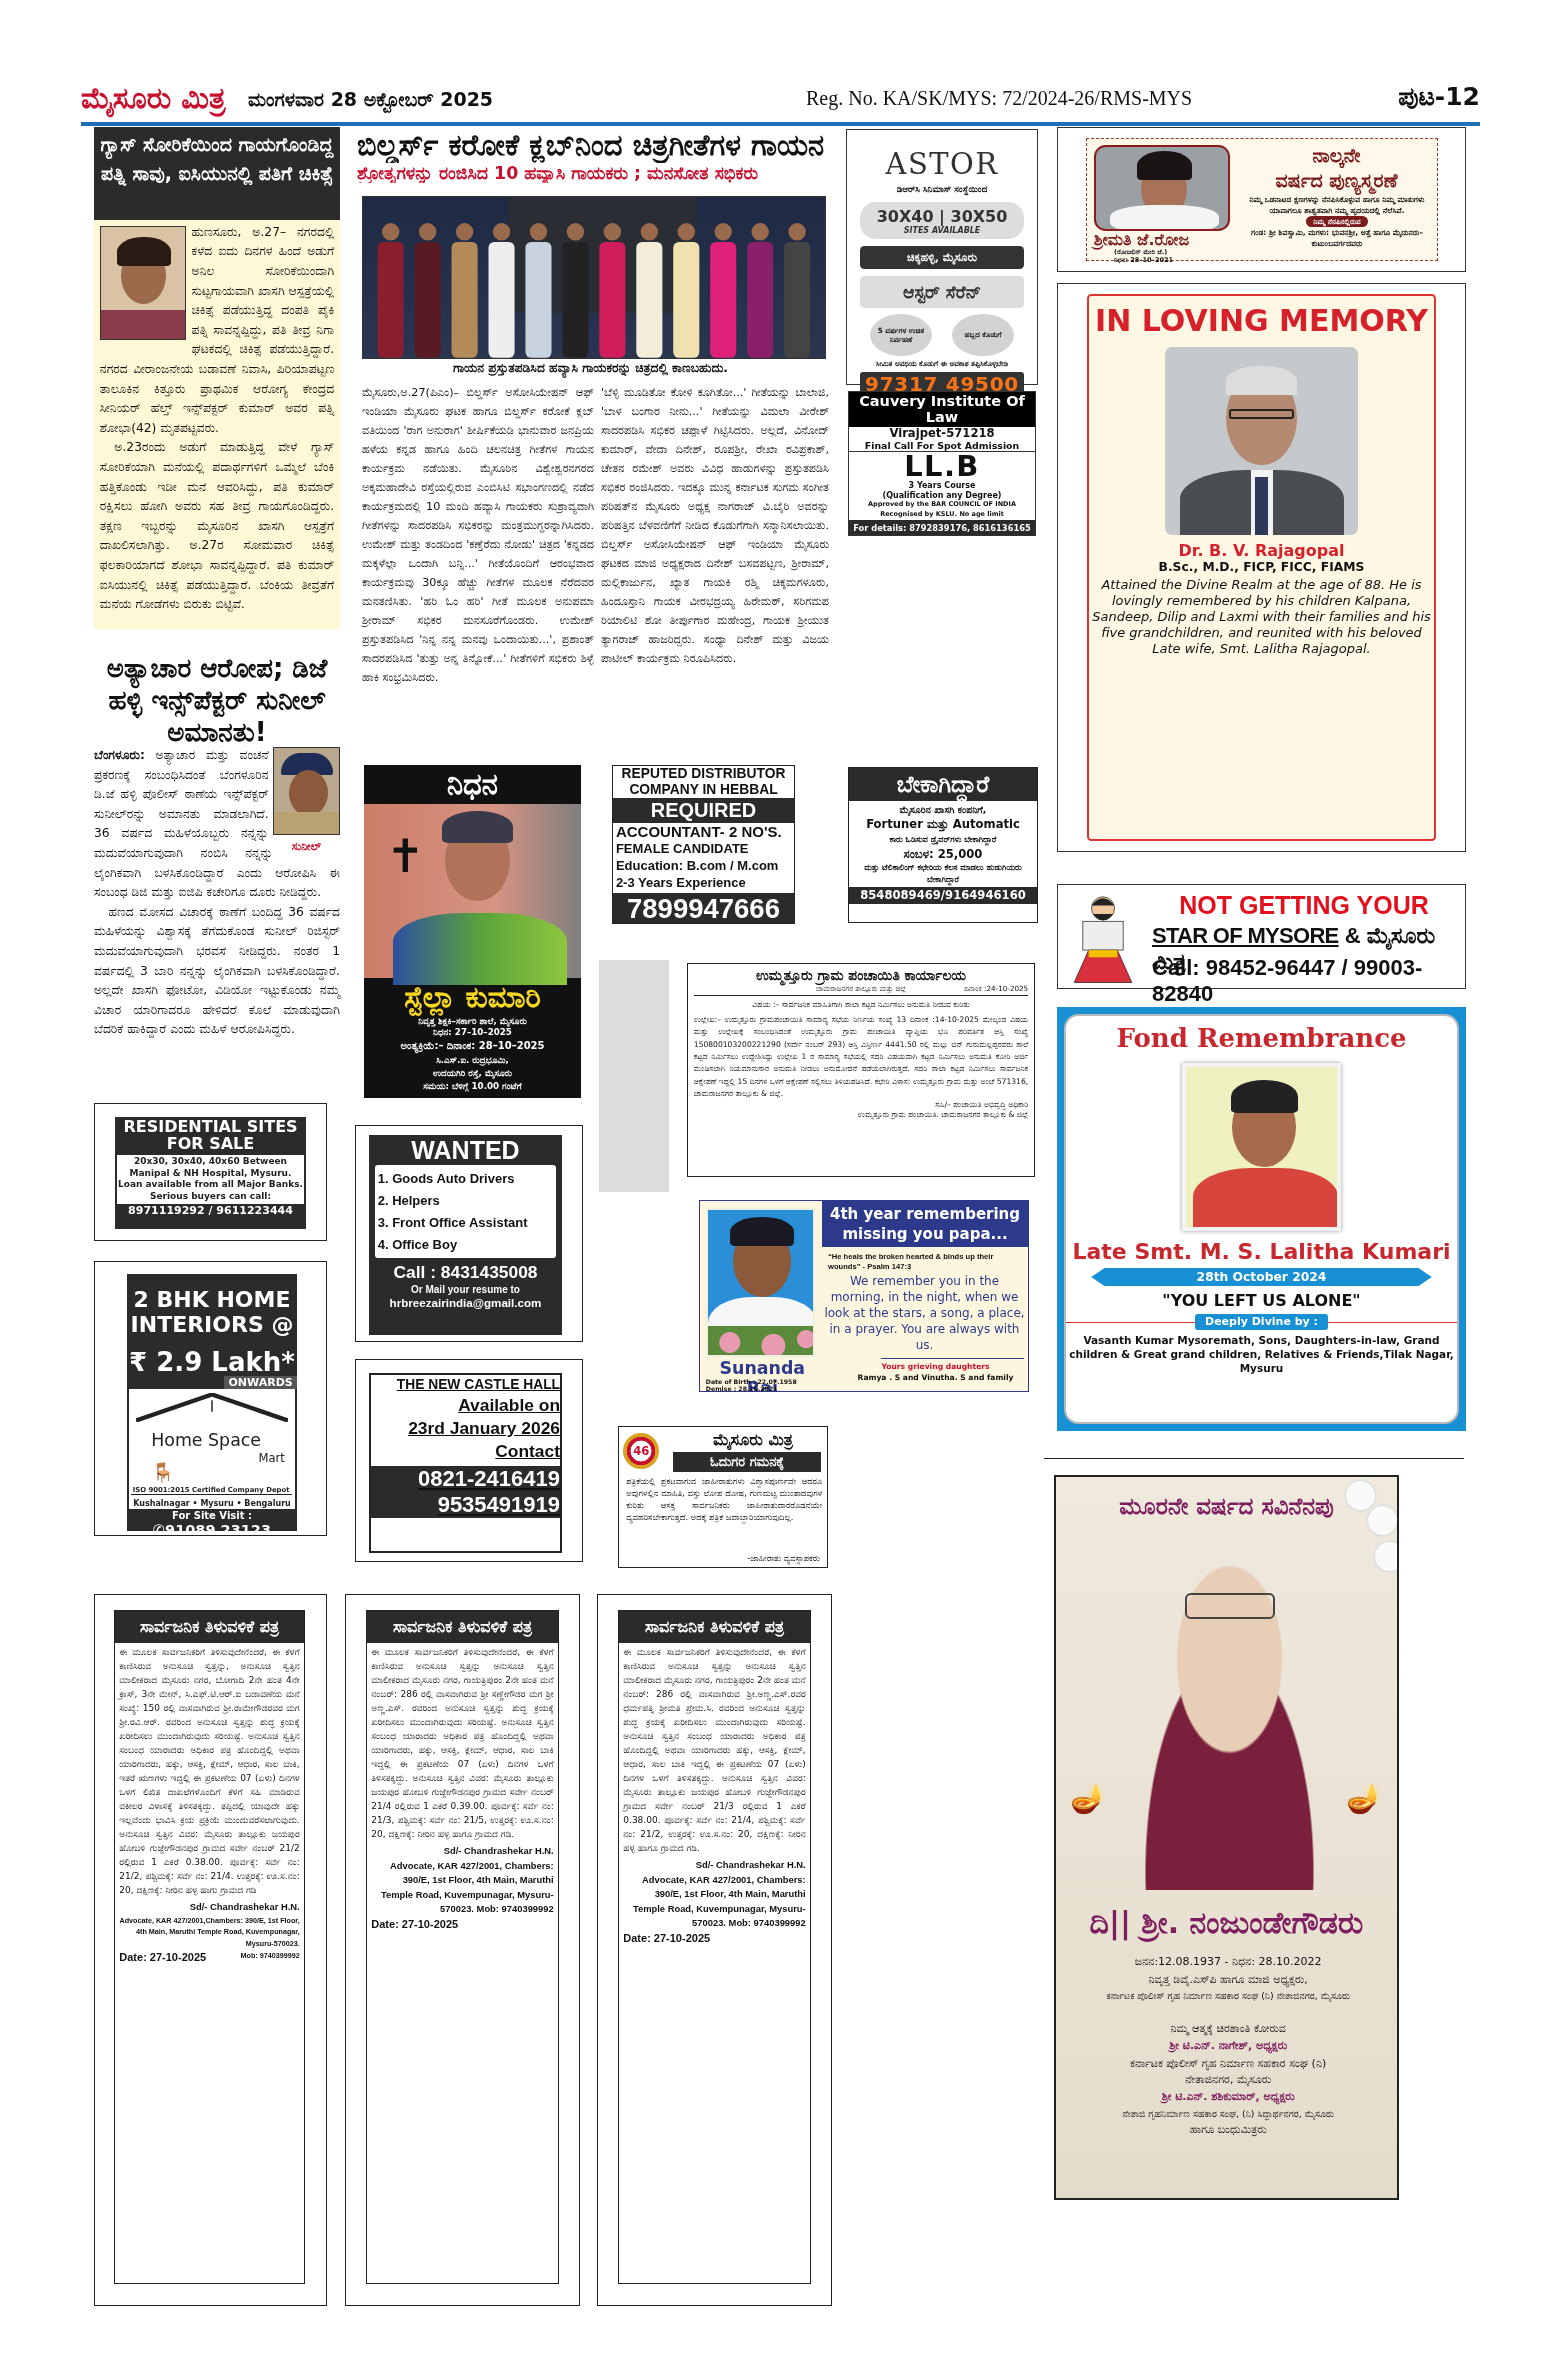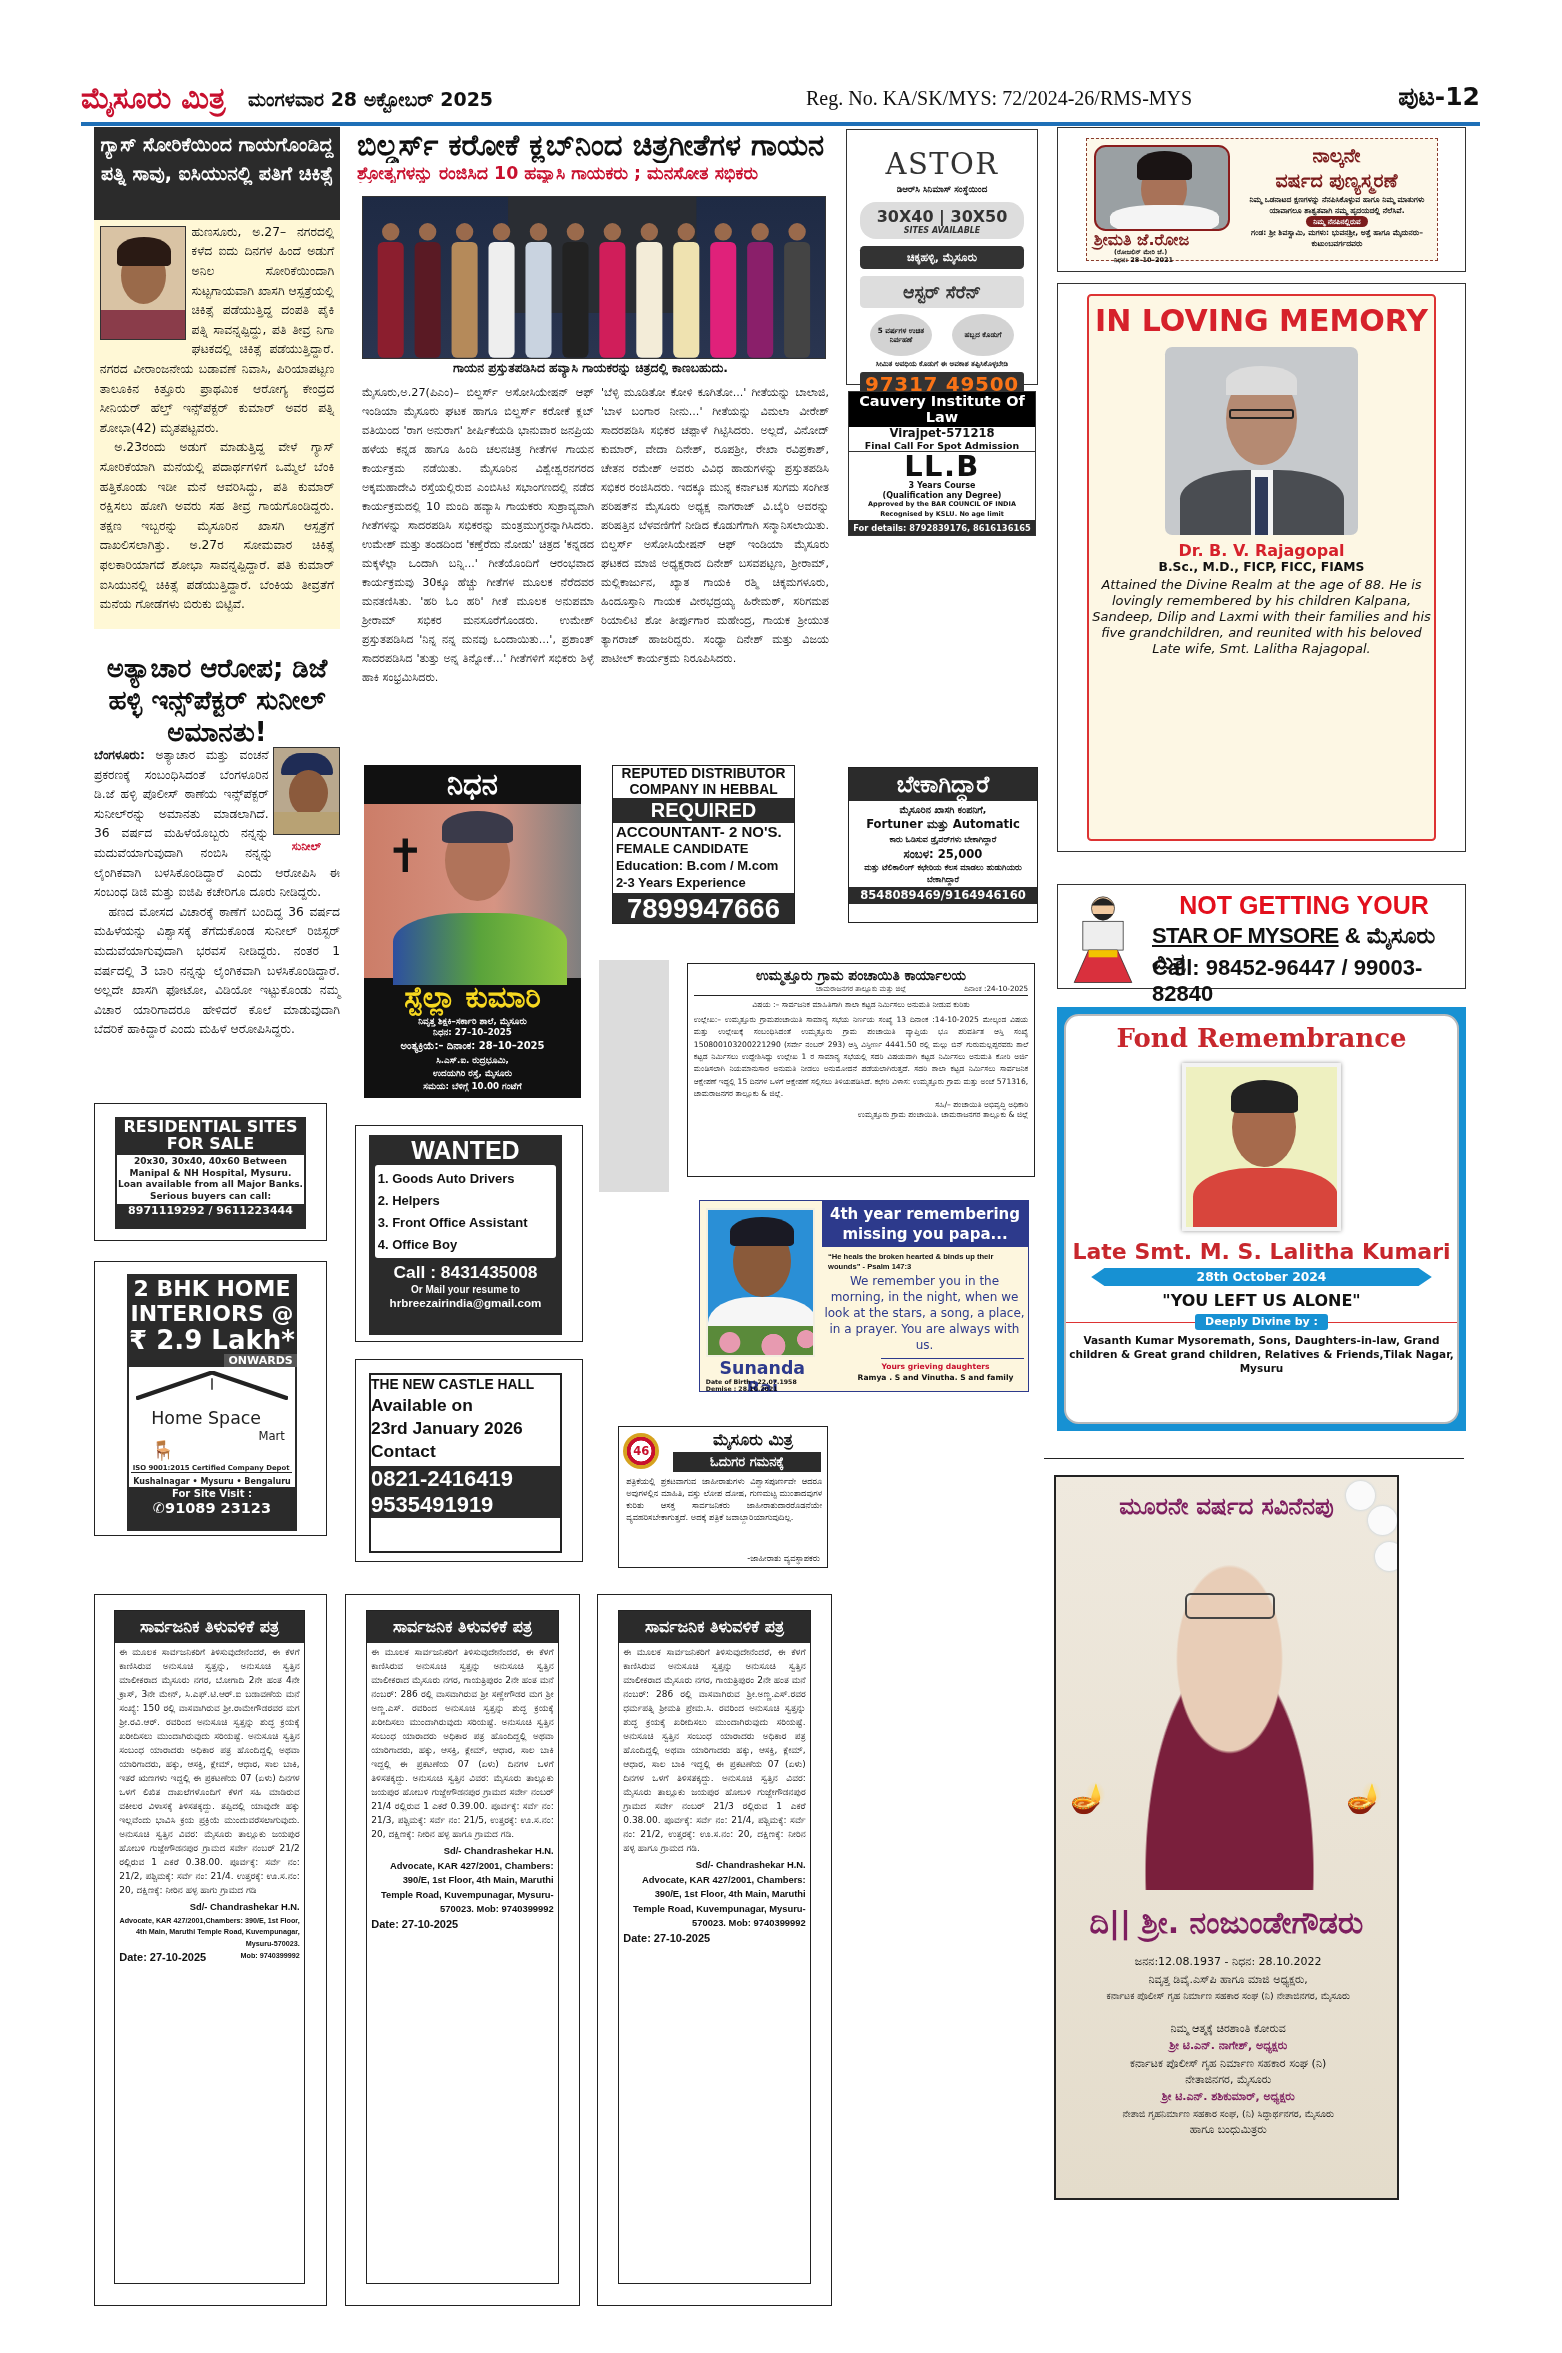--- a/index.html
+++ b/index.html
@@ -146,42 +146,42 @@
 
   
   #resid-wrap { left: 94px; top: 1103px; width: 233px; height: 138px; border: 1.4px solid #222; }
   #resid { position: absolute; left: 20px; top: 13px; width: 191px; height: 112px; background: #2b2b2b; color: #fff; text-align: center; overflow: hidden; }
   #resid .h { font-weight: bold; font-size: 16px; line-height: 16.7px; padding-top: 2.2px; }
   #resid .b { background: #fff; color: #222; margin: 2.2px 2.2px 0; font-weight: bold; font-size: 9px; line-height: 11.6px; padding: 1.4px 0; }
   #resid .ph { font-weight: bold; font-size: 11px; line-height: 14.5px; }
 
   #bhk-wrap { left: 94px; top: 1261px; width: 233px; height: 275px; border: 1.4px solid #222; }
   #bhk { position: absolute; left: 32px; top: 11.6px; width: 170px; height: 257px; background: #2b2b2b; color: #fff; overflow: hidden; text-align: center; }
-  #bhk .h { font-weight: bold; font-size: 22px; line-height: 25px; padding-top: 2px; }
+  #bhk .h { font-weight: bold; font-size: 22px; line-height: 25px; padding-top: 13px; }
   #bhk .on { text-align: right; }
   #bhk .on span { display: inline-block; background: #555; color: #fff; font-weight: bold; font-size: 11px; padding: 0 4.3px; }
   #bhk .w { background: #fff; color: #222; margin: 0 2.2px; height: 109px; position: relative; }
   #bhk .roof { position: absolute; left: 7.2px; top: 4.3px; width: 152px; height: 29px; border-top: 0; }
   #bhk .hs { position: absolute; left: 22px; top: 41px; font-size: 17.4px; }
   #bhk .mart { position: absolute; right: 10px; top: 62px; font-size: 11.6px; }
   #bhk .iso { position: absolute; left: 1.4px; bottom: 2.9px; width: 161px; font-size: 6.9px; font-weight: bold; border-bottom: 1.4px solid #222; }
   #bhk .loc { background: #fff; color: #222; margin: 0 2.2px; font-size: 8px; font-weight: bold; padding: 1.4px 0; }
   #bhk .visit { font-size: 10px; font-weight: bold; line-height: 13px; }
   #bhk .ph { font-size: 14.5px; font-weight: bold; line-height: 17.4px; }
 
   #wanted-wrap { left: 355px; top: 1125px; width: 228px; height: 217px; border: 1.4px solid #222; }
   #wanted { position: absolute; left: 13px; top: 8.7px; width: 193px; height: 200px; background: #2b2b2b; color: #fff; text-align: center; overflow: hidden; font-family: "Liberation Sans", sans-serif; }
   #wanted .h { font-weight: bold; font-size: 25px; line-height: 30px; }
   #wanted ul { list-style: none; background: #fff; color: #111; margin: 0 5.8px; border-radius: 2.9px; text-align: left; padding: 2.9px 2.9px; }
   #wanted li { font-weight: bold; font-size: 13px; line-height: 22px; }
   #wanted .call { font-weight: bold; font-size: 17.4px; line-height: 22px; margin-top: 2.9px; }
   #wanted .m { font-weight: bold; font-size: 10px; line-height: 13px; }
 
   #castle-wrap { left: 355px; top: 1359px; width: 228px; height: 203px; border: 1.4px solid #222; }
-  #castle { position: absolute; left: 13px; top: 13px; width: 193px; height: 180px; border: 2.2px solid #222; text-align: left; overflow: hidden; font-family: "Liberation Sans", sans-serif; }
+  #castle { position: absolute; left: 13px; top: 13px; width: 193px; height: 180px; border: 2.2px solid #222; text-align: right; overflow: hidden; font-family: "Liberation Sans", sans-serif; text-decoration: underline; }
   #castle .t { font-weight: bold; font-size: 13.8px; line-height: 19px; }
   #castle .t2 { font-weight: bold; font-size: 17.4px; line-height: 23px; }
   #castle .ph { background: #2b2b2b; color: #fff; font-weight: bold; font-size: 22px; line-height: 26px; margin-top: 2.9px; }
 
   
   .notice-wrap { border: 1.4px solid #222; }
   .notice { position: absolute; background: #fff; border: 1.4px solid #222; overflow: hidden; }
   .notice .h { background: #2b2b2b; color: #fff; text-align: center; font-weight: bold; font-size: 16px; line-height: 32px; }
   .notice .b { padding: 2.9px 4.3px; font-size: 9px; line-height: 14px; text-align: justify; }
   .notice .sig { text-align: right; font-weight: bold; font-size: 9.4px; line-height: 14.5px; padding: 0 4.3px; font-family: "Liberation Sans", sans-serif; }

